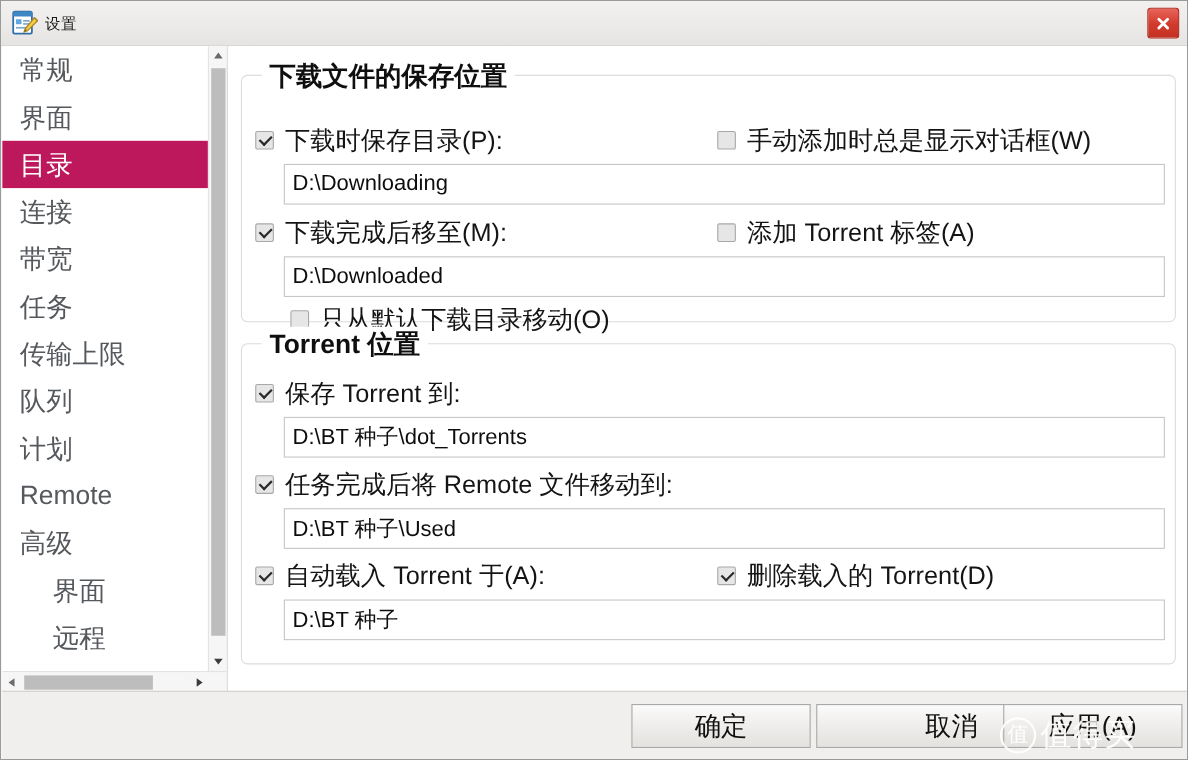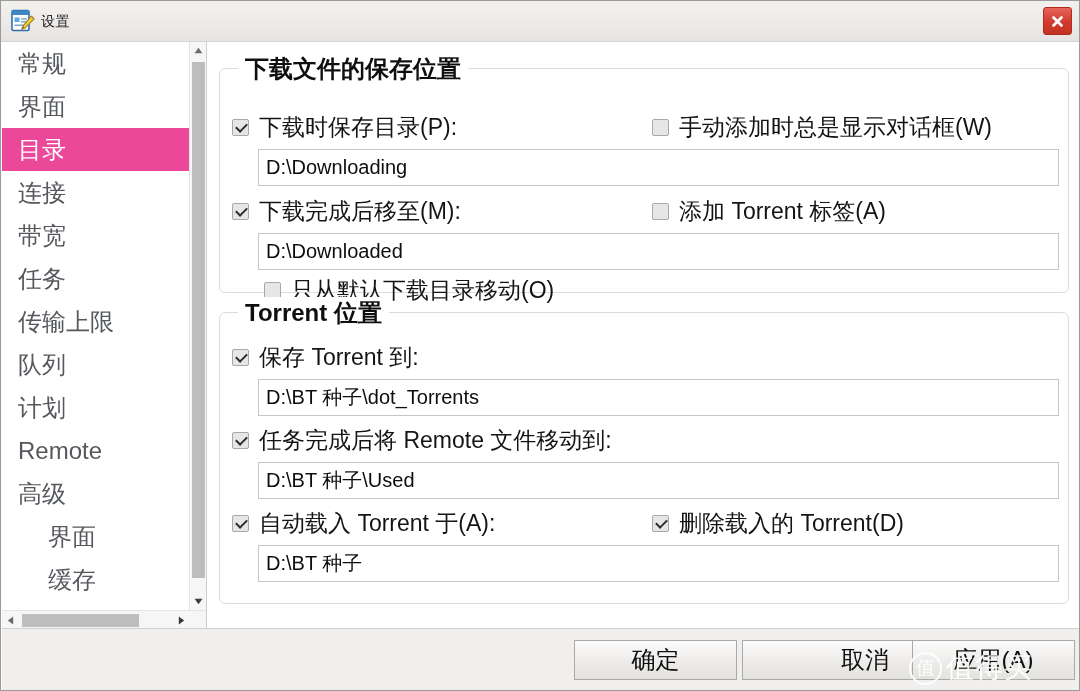--- a/index.html
+++ b/index.html
@@ -64,21 +64,21 @@
     height: 43px;
     display: flex; align-items: center;
     padding-left: 16px;
     font-size: 24px;
     color: #55585c;
     cursor: pointer;
     white-space: nowrap;
   }
   .nav-item.indent { padding-left: 46px; }
   .nav-item.selected {
-    background: #ec4899;
+    background: #be185d;
     color: #ffffff;
   }
   
   #sb-vtrack {
     position: absolute; right: 0; top: 0;
     width: 17px; height: 568px;
     background: #f6f6f6;
     border-left: 1px solid #e3e3e3;
   }
   #sb-vup, #sb-vdown {
@@ -286,23 +286,20 @@
       <div class="nav-item">
           <span>Remote</span>
         </div>
       <div class="nav-item">
           <span>高级</span>
         </div>
       <div class="nav-item indent">
           <span>界面</span>
         </div>
       <div class="nav-item indent">
-          <span>缓存</span>
-        </div>
-      <div class="nav-item indent">
           <span>远程</span>
         </div>
 
     </div>
 
     <div id="sb-vtrack">
       <div id="sb-vup">
         <svg width="9" height="7" viewBox="0 0 9 7">
             <polygon points="4.5,0.8 8.4,6.2 0.6,6.2" fill="#6b6b6b"></polygon>
           </svg>

